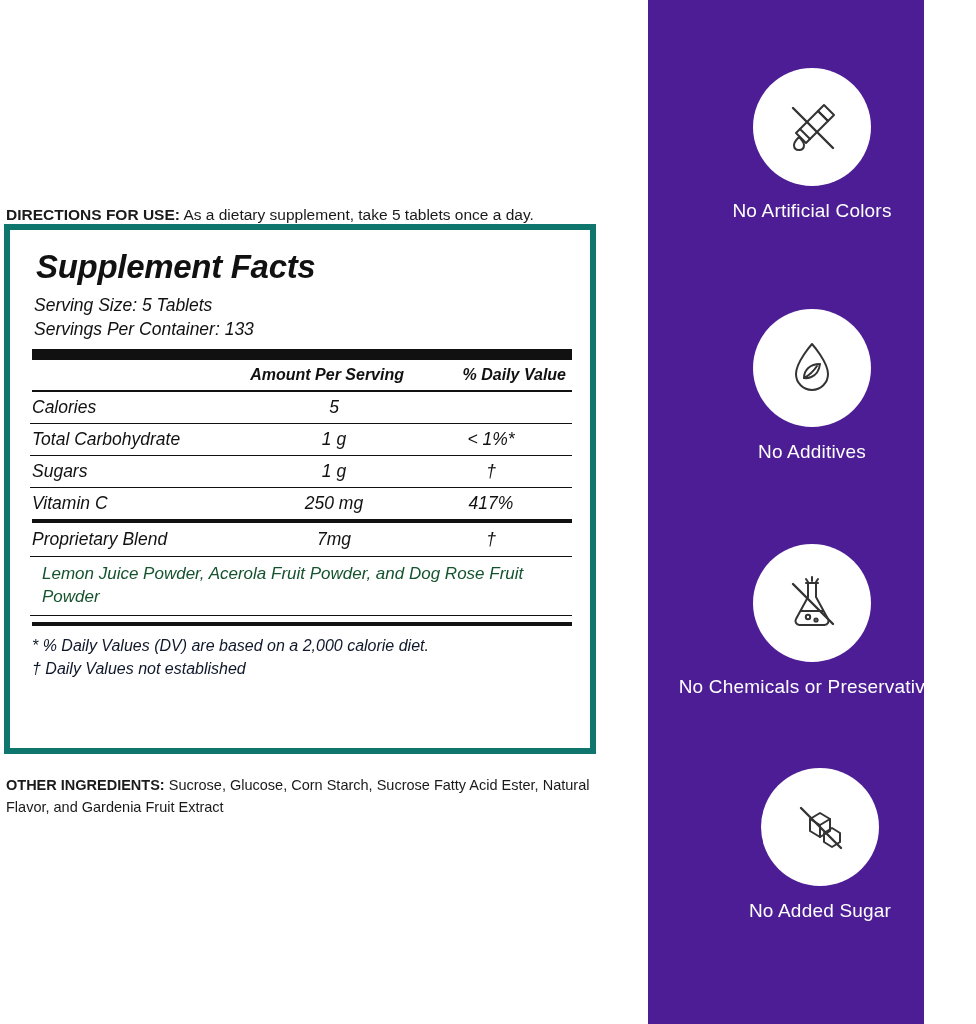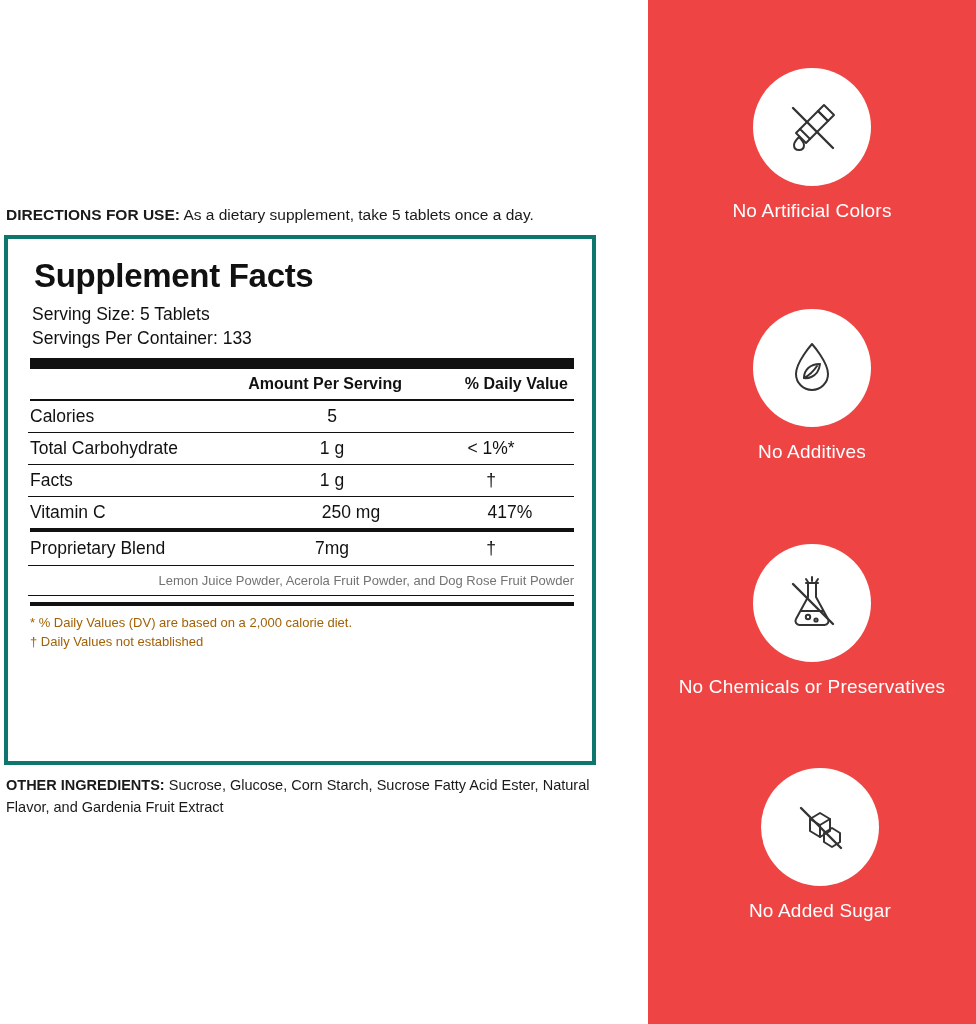--- a/index.html
+++ b/index.html
@@ -38,26 +38,27 @@
     color: #1a1a1a;
     line-height: 1.2;
   }
   .directions .label {
     font-weight: bold;
   }
 
   .facts-box {
     position: absolute;
     left: 4px;
-    top: 235px;
+    top: 224px;
     width: 592px;
     height: 530px;
-    border: 4px solid #0f766e;
+    border: 6px solid #0f766e;
     box-sizing: border-box;
     background: #ffffff;
+    font-style: italic;
   }
 
   .facts-inner {
     padding: 10px 18px 0 20px;
   }
 
   .facts-title {
     font-size: 33px;
     font-weight: bold;
     letter-spacing: -0.3px;
@@ -111,21 +112,20 @@
     display: flex;
     align-items: baseline;
     font-size: 17.5px;
     color: #111111;
     padding: 5px 0 5px 2px;
     border-bottom: 1.5px solid #111111;
     justify-content: flex-end;
   }
   .nut-row.last-nut {
     border-bottom: none;
-    gap: 19px;
   }
   .nut-name {
     width: 212px;
   }
   .nut-amount {
     width: 180px;
     text-align: center;
   }
   .nut-dv {
     flex: 1;
@@ -137,31 +137,30 @@
     display: flex;
     align-items: baseline;
     font-size: 17.5px;
     color: #111111;
     padding: 6px 0 6px 2px;
     border-bottom: 1.5px solid #111111;
     justify-content: space-between;
   }
 
   .blend-desc {
-    font-size: 13px;
-    color: #737373;
+    font-size: 17px;
+    color: #14532d;
     padding: 6px 0 6px 12px;
     line-height: 1.35;
     border-bottom: 1.5px solid #111111;
-    text-align: right;
   }
 
   .footnotes {
-    font-size: 13px;
-    color: #a16207;
+    font-size: 16px;
+    color: #0f172a;
     padding: 8px 0 0 2px;
     line-height: 1.45;
   }
 
   .other-ingredients {
     position: absolute;
     left: 6px;
     top: 774px;
     width: 600px;
     font-size: 14.5px;
@@ -170,23 +169,23 @@
   }
   .other-ingredients .label {
     font-weight: bold;
   }
 
   
   .right-panel {
     position: absolute;
     left: 648px;
     top: 0;
-    width: 328px;
+    width: 276px;
     height: 1024px;
-    background: #ef4444;
+    background: #4c1d95;
   }
 
   .badge {
     position: absolute;
     width: 328px;
     text-align: center;
   }
   .badge-circle {
     width: 118px;
     height: 118px;
@@ -249,21 +248,21 @@
           <span class="nut-dv"></span>
         </div>
 
         <div class="nut-row">
           <span class="nut-name">Total Carbohydrate</span>
           <span class="nut-amount">1 g</span>
           <span class="nut-dv">&lt; 1%*</span>
         </div>
 
         <div class="nut-row">
-          <span class="nut-name">Facts</span>
+          <span class="nut-name">Sugars</span>
           <span class="nut-amount">1 g</span>
           <span class="nut-dv">†</span>
         </div>
 
         <div class="nut-row last-nut">
           <span class="nut-name">Vitamin C</span>
           <span class="nut-amount">250 mg</span>
           <span class="nut-dv">417%</span>
         </div>
 

